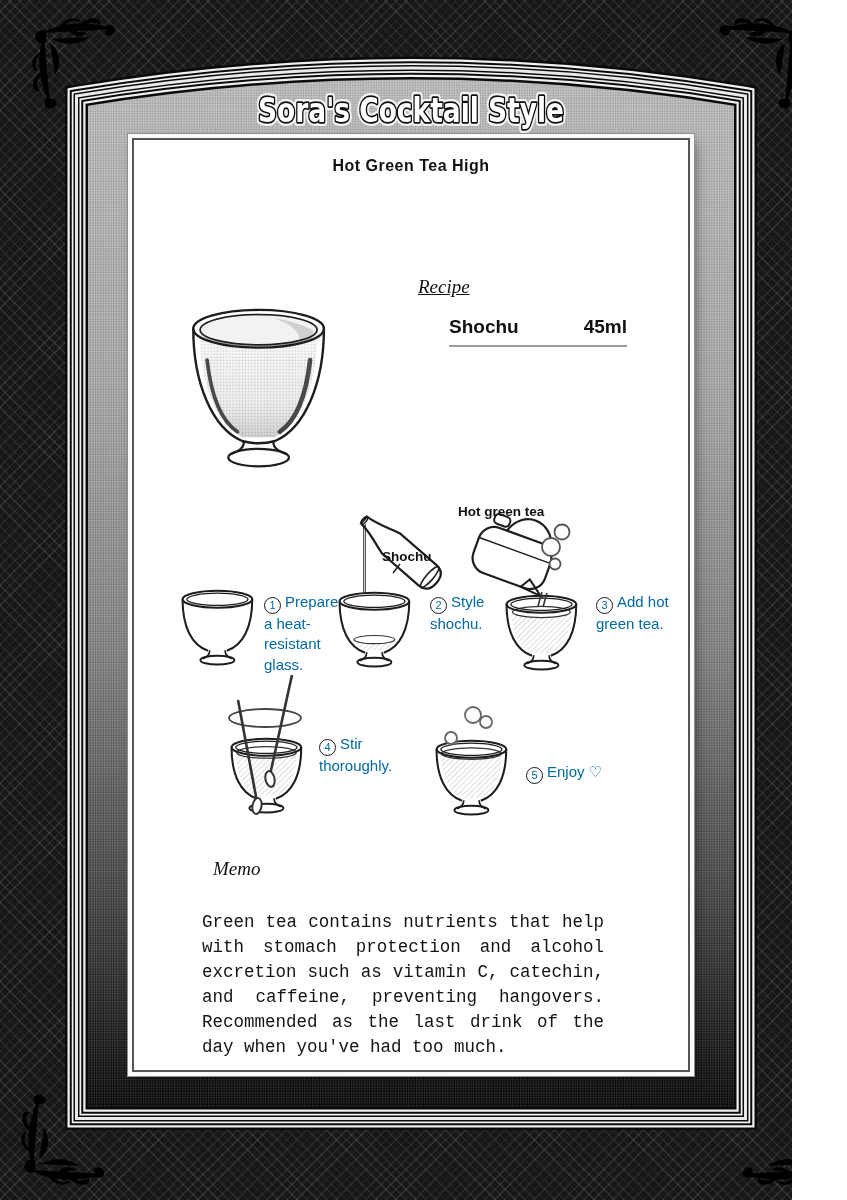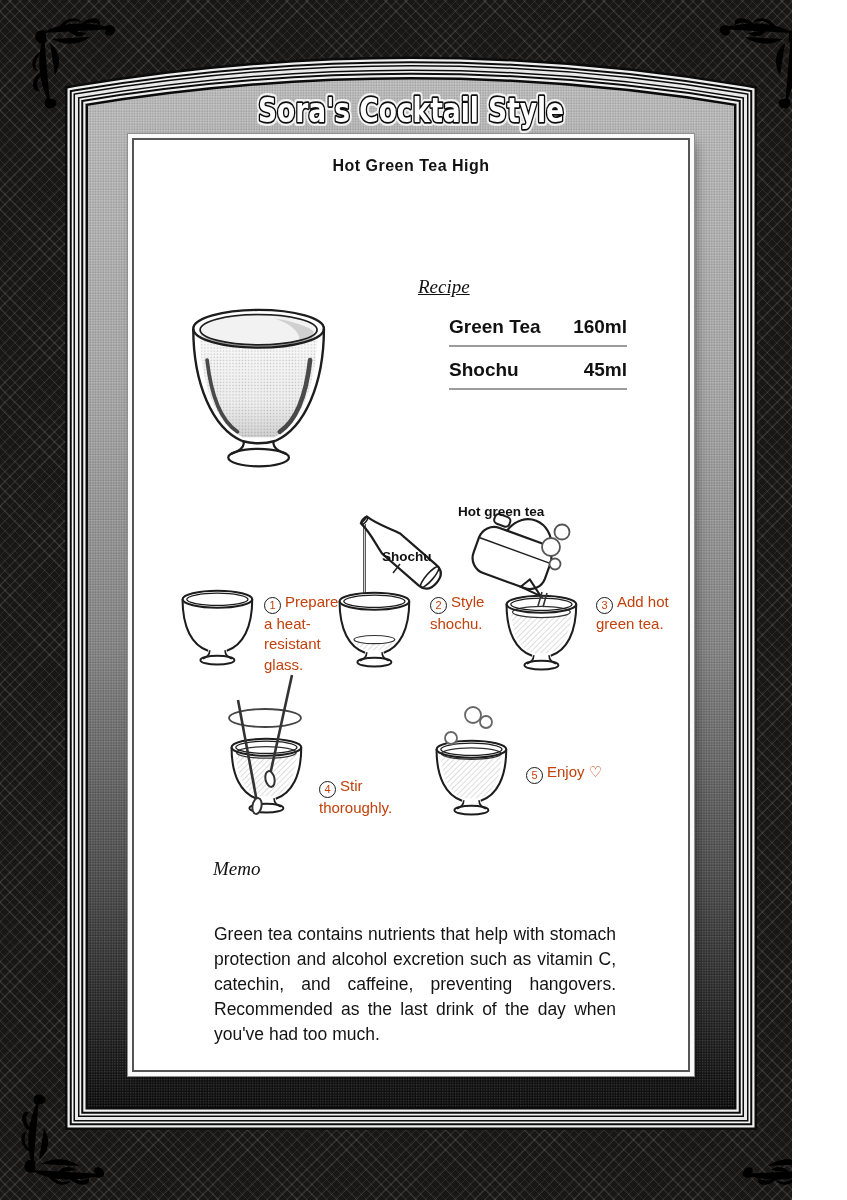--- a/index.html
+++ b/index.html
@@ -28,31 +28,31 @@
   .card-title{position:absolute;left:0;top:17px;width:100%;text-align:center;
     font-size:16px;font-weight:bold;letter-spacing:.5px;}
   .recipe-label,.memo-label{position:absolute;font-family:"Liberation Serif","DejaVu Serif",serif;
     font-style:italic;font-size:19px;}
   .recipe-label{left:284px;top:136px;text-decoration:underline;}
   .memo-label{left:38px;top:718px;margin-left:41px;}
   .recipe-table{position:absolute;left:315px;top:176px;width:178px;}
   .ing-row{display:flex;justify-content:space-between;align-items:baseline;
     font-weight:bold;font-size:19px;border-bottom:2px solid #9c9c9c;
     padding-bottom:7px;margin-bottom:12px;}
-  .step-text{position:absolute;font-size:15px;line-height:1.36;color:#c2410c;}
+  .step-text{position:absolute;font-size:15px;line-height:1.36;color:#0369a1;}
   .t1{left:130px;top:452px;width:80px;}
   .t2{left:296px;top:452px;width:66px;}
   .t3{left:462px;top:452px;width:86px;}
-  .t4{left:185px;top:636px;width:96px;}
+  .t4{left:185px;top:594px;width:96px;}
   .t5{left:392px;top:622px;width:140px;}
   .cnum{display:inline-flex;align-items:center;justify-content:center;
     width:15px;height:15px;border:1.4px solid #1a1a1a;border-radius:50%;
     font-size:11px;line-height:1;vertical-align:-2px;margin-right:4px;}
-  .memo-text{position:absolute;left:68px;top:770px;width:402px;margin:12px;
-    font-family:Liberation Sans, sans-serif;font-size:17.5px;
+  .memo-text{position:absolute;left:68px;top:770px;width:402px;margin:0;
+    font-family:Liberation Mono, monospace;font-size:17.5px;
     line-height:25px;text-align:justify;color:#141414;}
   .svglabel{font-family:"Liberation Sans","DejaVu Sans",sans-serif;font-weight:bold;
     font-size:13.5px;fill:#111;}
   .ink{stroke:#1d1d1d;fill:none;}
 </style>
 </head>
 <body>
 
 <div class="stage">
 
@@ -242,24 +242,20 @@
         </g>
       </g>
     </svg>
 
     <div class="card-title">Hot Green Tea High</div>
 
     <div class="recipe-label">Recipe</div>
 
     <div class="recipe-table">
       <div class="ing-row">
-        <span>Green Tea</span>
-        <span>160ml</span>
-      </div>
-      <div class="ing-row">
         <span>Shochu</span>
         <span>45ml</span>
       </div>
     </div>
 
     <div class="step-text t1">
       <span class="cnum">1</span><span>Prepare a heat-resistant glass.</span>
     </div>
     <div class="step-text t2">
       <span class="cnum">2</span><span>Style shochu.</span>

